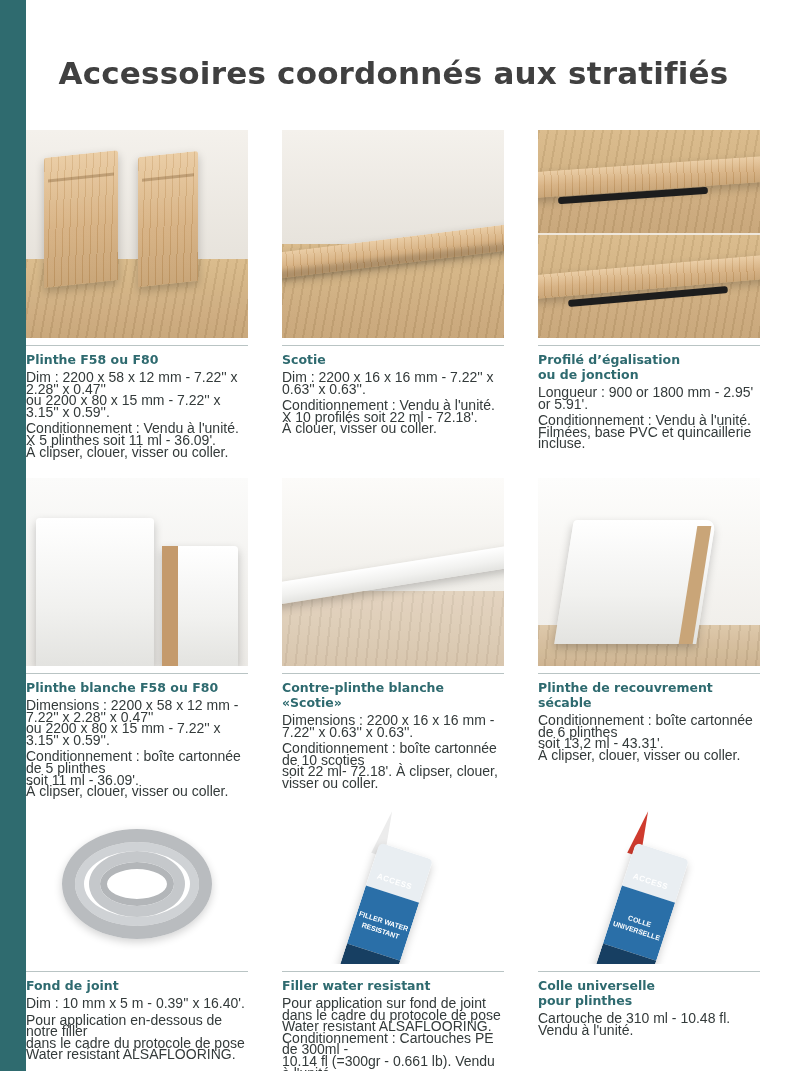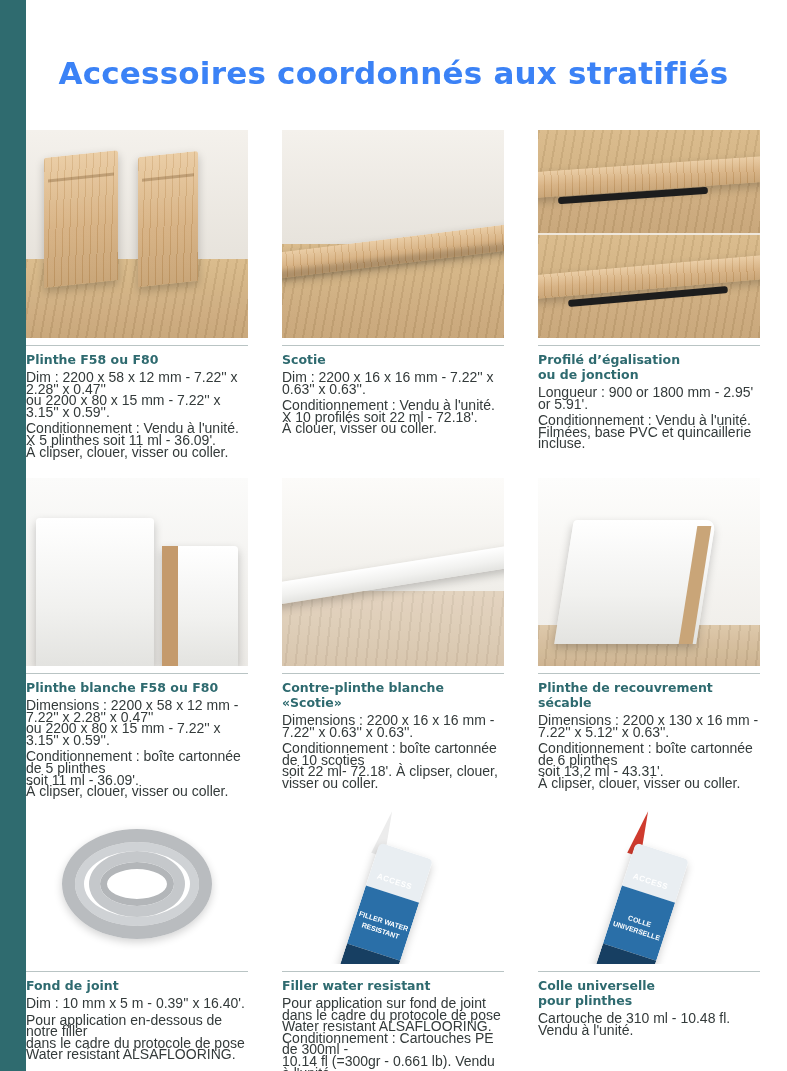--- a/index.html
+++ b/index.html
@@ -24,21 +24,21 @@
     left: 26px; top: 0;
     width: 761px; height: 1071px;
   }
   .page-title {
     position: absolute;
     left: 0; top: 55px;
     width: 735px;
     text-align: center;
     font-size: 31px;
     font-weight: bold;
-    color: #3b82f6;
+    color: #404040;
     letter-spacing: 0.2px;
     font-family: "DejaVu Sans", sans-serif;
   }
 
   
   .grid {
     position: absolute;
     left: 0; top: 130px;
     width: 761px;
   }
@@ -310,22 +310,20 @@
           <div class="floor" style="height:22%;background:repeating-linear-gradient(96deg,rgba(0,0,0,0.05) 0 2px,rgba(255,255,255,0.05) 2px 10px),linear-gradient(180deg,#dcc6a6,#cbb08c);"></div>
           <div class="white-b shadow-soft" style="position:absolute;left:26px;top:42px;width:142px;height:124px;transform:skewX(-9deg);border-radius:4px 10px 0 0;"></div>
           <div style="position:absolute;left:150px;top:48px;width:14px;height:118px;transform:skewX(-9deg);background:#c9a578;"></div>
         </div>
         <div class="sep"></div>
         <div class="ptitle">
           <span>Plinthe de recouvrement</span><br>
           <span>sécable</span>
         </div>
         <div class="pbody">
-          <p><span>Dimensions : 2200 x 130 x 16 mm -</span><br>
-             <span>7.22'' x 5.12'' x 0.63''.</span></p>
           <p><span>Conditionnement : boîte cartonnée de 6 plinthes</span><br>
              <span>soit 13,2 ml - 43.31'.</span><br>
              <span>À clipser, clouer, visser ou coller.</span></p>
         </div>
       </div>
     </div>
 
     <div class="row" style="height:260px; margin-top:26px;">
 
       <div class="cell col0">

